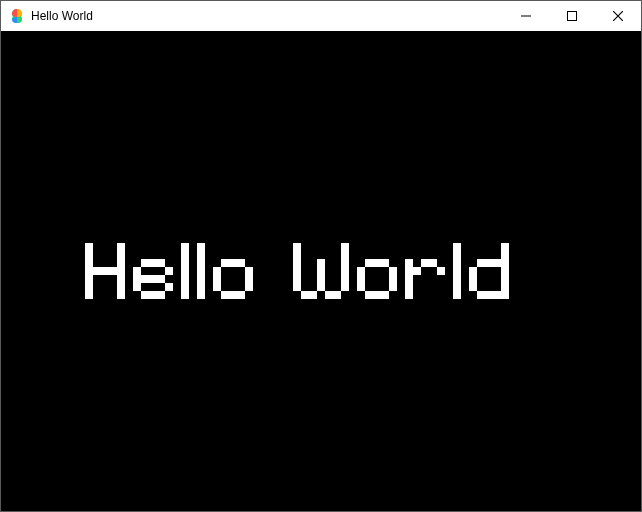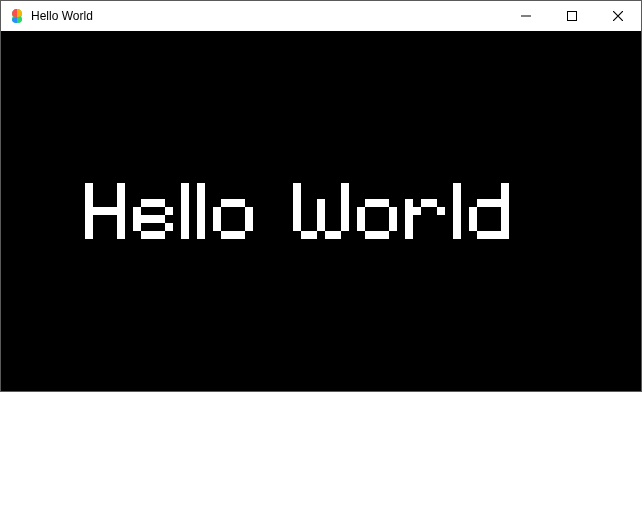--- a/index.html
+++ b/index.html
@@ -6,21 +6,21 @@
     margin: 0;
     padding: 0;
     width: 642px;
     height: 512px;
     font-family: "Segoe UI", Tahoma, sans-serif;
     background: #fff;
     overflow: hidden;
   }
   .window {
     width: 642px;
-    height: 392px;
+    height: 512px;
     box-sizing: border-box;
     border: 1px solid #5a5a5a;
     display: flex;
     flex-direction: column;
     background: #fff;
   }
   .titlebar {
     height: 30px;
     background: #ffffff;
     display: flex;

